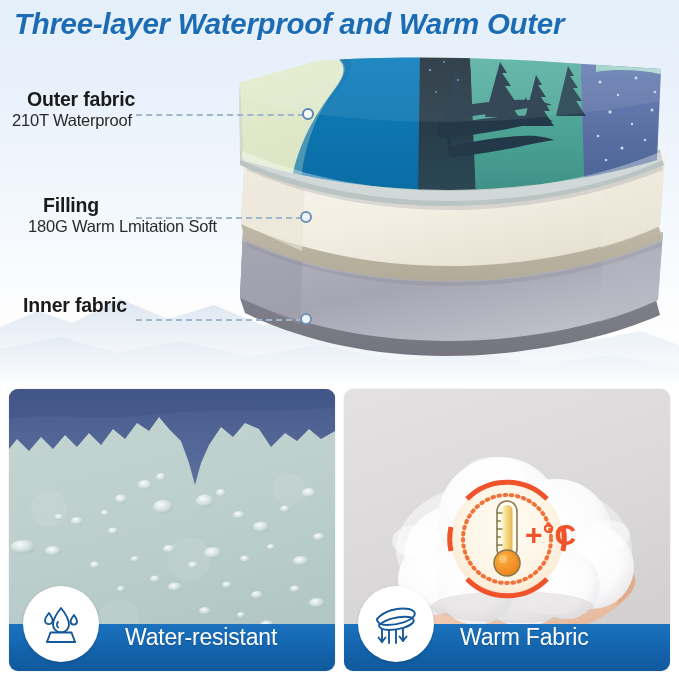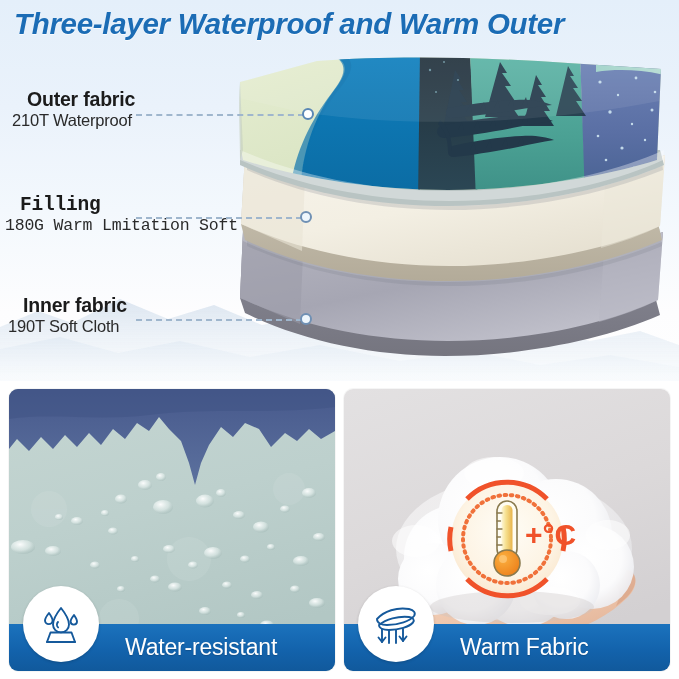--- a/index.html
+++ b/index.html
@@ -26,21 +26,21 @@
 
   
   .label-block{position:absolute;}
   .label-title{
     font-size:19.5px;font-weight:bold;color:#1b1b1b;letter-spacing:-0.2px;white-space:nowrap;margin-left:15px;
   }
   .label-sub{
     font-size:16.5px;font-weight:normal;color:#2a2a2a;letter-spacing:-0.2px;white-space:nowrap;
   }
   #lbl-outer{left:12px;top:88px;}
-  #lbl-filling{left:5px;top:194px;font-family:Liberation Mono, monospace;}
+  #lbl-filling{left:28px;top:194px;}
   #lbl-inner{left:8px;top:294px;}
 
   
   .connector{position:absolute;height:2px;border-top:2px dashed #9fb6cd;}
   #conn-1{left:136px;top:114px;width:168px;}
   #conn-2{left:136px;top:217px;width:166px;}
   #conn-3{left:136px;top:319px;width:166px;}
   .dot{
     position:absolute;width:12px;height:12px;border-radius:50%;
     background:#ffffff;border:2px solid #5a87b5;box-sizing:border-box;
@@ -56,21 +56,21 @@
   .panel{
     position:absolute;top:8px;width:326px;height:282px;border-radius:9px;overflow:hidden;
     box-shadow:0 0 0 1px rgba(0,0,0,.04);
   }
   #panel-left{left:9px;}
   #panel-right{left:344px;}
   .panel-art{position:absolute;left:0;top:0;width:100%;height:100%;}
   .caption-bar{
     position:absolute;left:0;bottom:0;width:100%;height:47px;
     background:linear-gradient(180deg,#1b72bd 0%,#1363ac 55%,#11599c 100%);
-    display:flex;align-items:center;
+    display:flex;align-items:flex-start;
   }
   .caption-text{
     color:#ffffff;font-size:23px;font-weight:normal;letter-spacing:-0.2px;
     margin-left:116px;text-shadow:0 1px 1px rgba(0,0,0,.18);white-space:nowrap;
   }
   .badge-circle{
     position:absolute;left:14px;bottom:9px;width:76px;height:76px;border-radius:50%;
     background:#ffffff;display:flex;align-items:center;justify-content:center;
     box-shadow:0 1px 3px rgba(0,0,0,.18);
   }
@@ -282,21 +282,20 @@
     <div class="label-block" id="lbl-outer">
       <div class="label-title">Outer fabric</div>
       <div class="label-sub">210T Waterproof</div>
     </div>
     <div class="label-block" id="lbl-filling">
       <div class="label-title">Filling</div>
       <div class="label-sub">180G Warm Lmitation Soft</div>
     </div>
     <div class="label-block" id="lbl-inner">
       <div class="label-title">Inner fabric</div>
-      <div class="label-sub">190T Soft Cloth</div>
     </div>
 
     <div class="connector" id="conn-1"></div>
     <div class="connector" id="conn-2"></div>
     <div class="connector" id="conn-3"></div>
     <div class="dot" id="dot-1"></div>
     <div class="dot" id="dot-2"></div>
     <div class="dot" id="dot-3"></div>
   </div>
 

